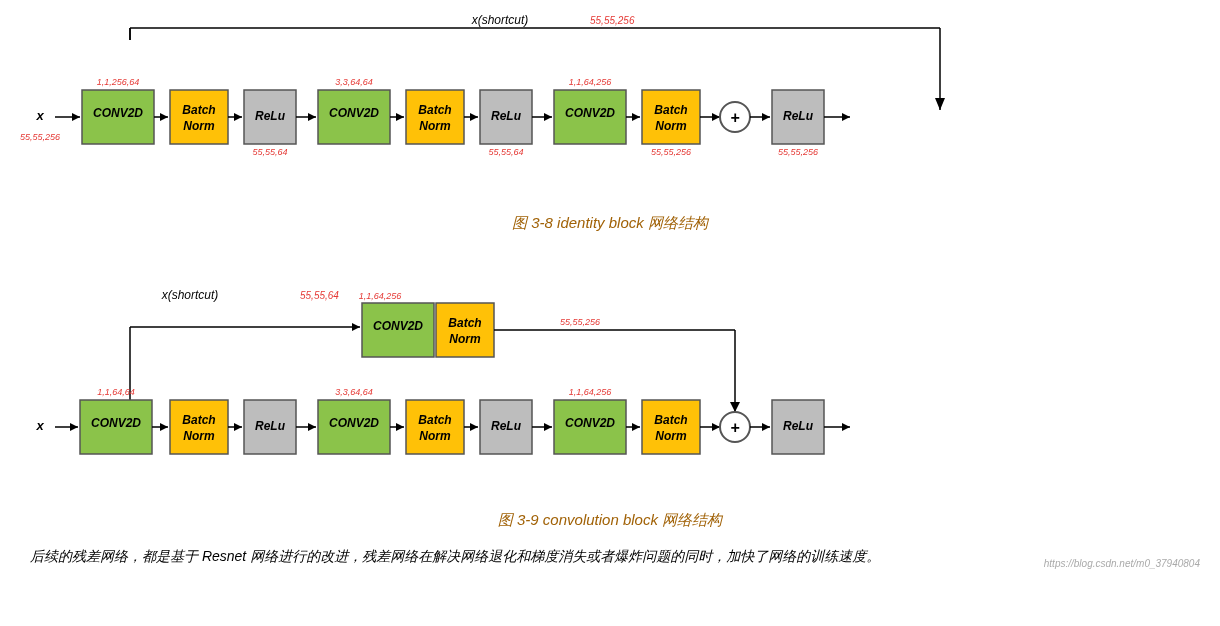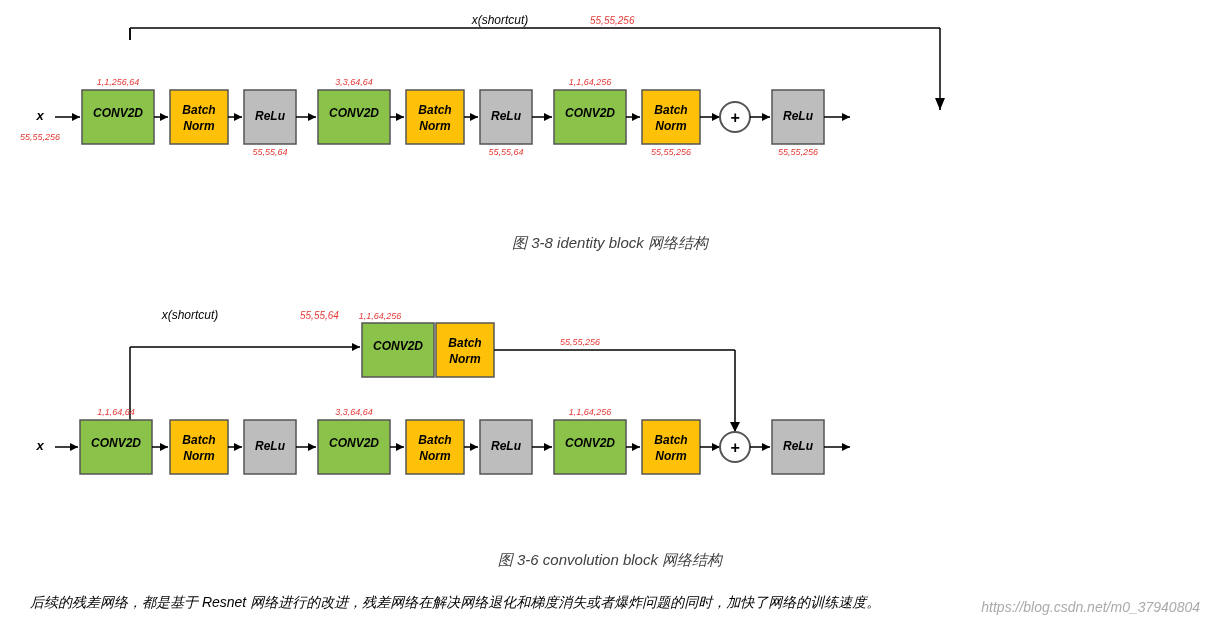--- a/index.html
+++ b/index.html
@@ -9,41 +9,41 @@
       font-size: 13px;
       color: #000;
       width: 1220px;
       min-height: 626px;
       padding: 10px 20px;
     }
 
     .caption {
       text-align: center;
       font-size: 15px;
-      margin: 24px 0 14px 0;
-      color: #404040;
+      margin: 4px 0 14px 0;
+      color: #a16207;
     }
 
     .text-body {
       font-size: 14px;
       line-height: 1.8;
-      margin-top: 20px;
+      margin-top: 14px;
       padding: 0 10px;
     }
 
     
     svg.diagram {
       display: block;
     }
 
     .watermark {
       position: absolute;
       bottom: 0;
       right: 0;
-      font-size: 14px;
+      font-size: 10px;
       color: #aaa;
     }
 
     .outer {
       position: relative;
       font-style: italic;
     }
   </style>
 </head>
 <body>
@@ -234,21 +234,21 @@
 
     <rect x="752" y="153" width="52" height="54" fill="#bdbdbd" stroke="#555" stroke-width="1.5"></rect>
     <text x="778" y="183" text-anchor="middle" font-size="12" font-weight="bold">ReLu</text>
 
     <line x1="804" y1="180" x2="830" y2="180" stroke="#000" stroke-width="1.5"></line>
     <polygon points="830,180 822,176 822,184" fill="#000"></polygon>
 
   </svg>
 
   <div class="caption">
-    <span>图 3-6 convolution block 网络结构</span>
+    <span>图 3-9 convolution block 网络结构</span>
   </div>
 
   <div class="text-body">
     <p>后续的残差网络，都是基于 Resnet 网络进行的改进，残差网络在解决网络退化和梯度消失或者爆炸问题的同时，加快了网络的训练速度。</p>
   </div>
 
   <div class="watermark">
     <span>https://blog.csdn.net/m0_37940804</span>
   </div>
 

